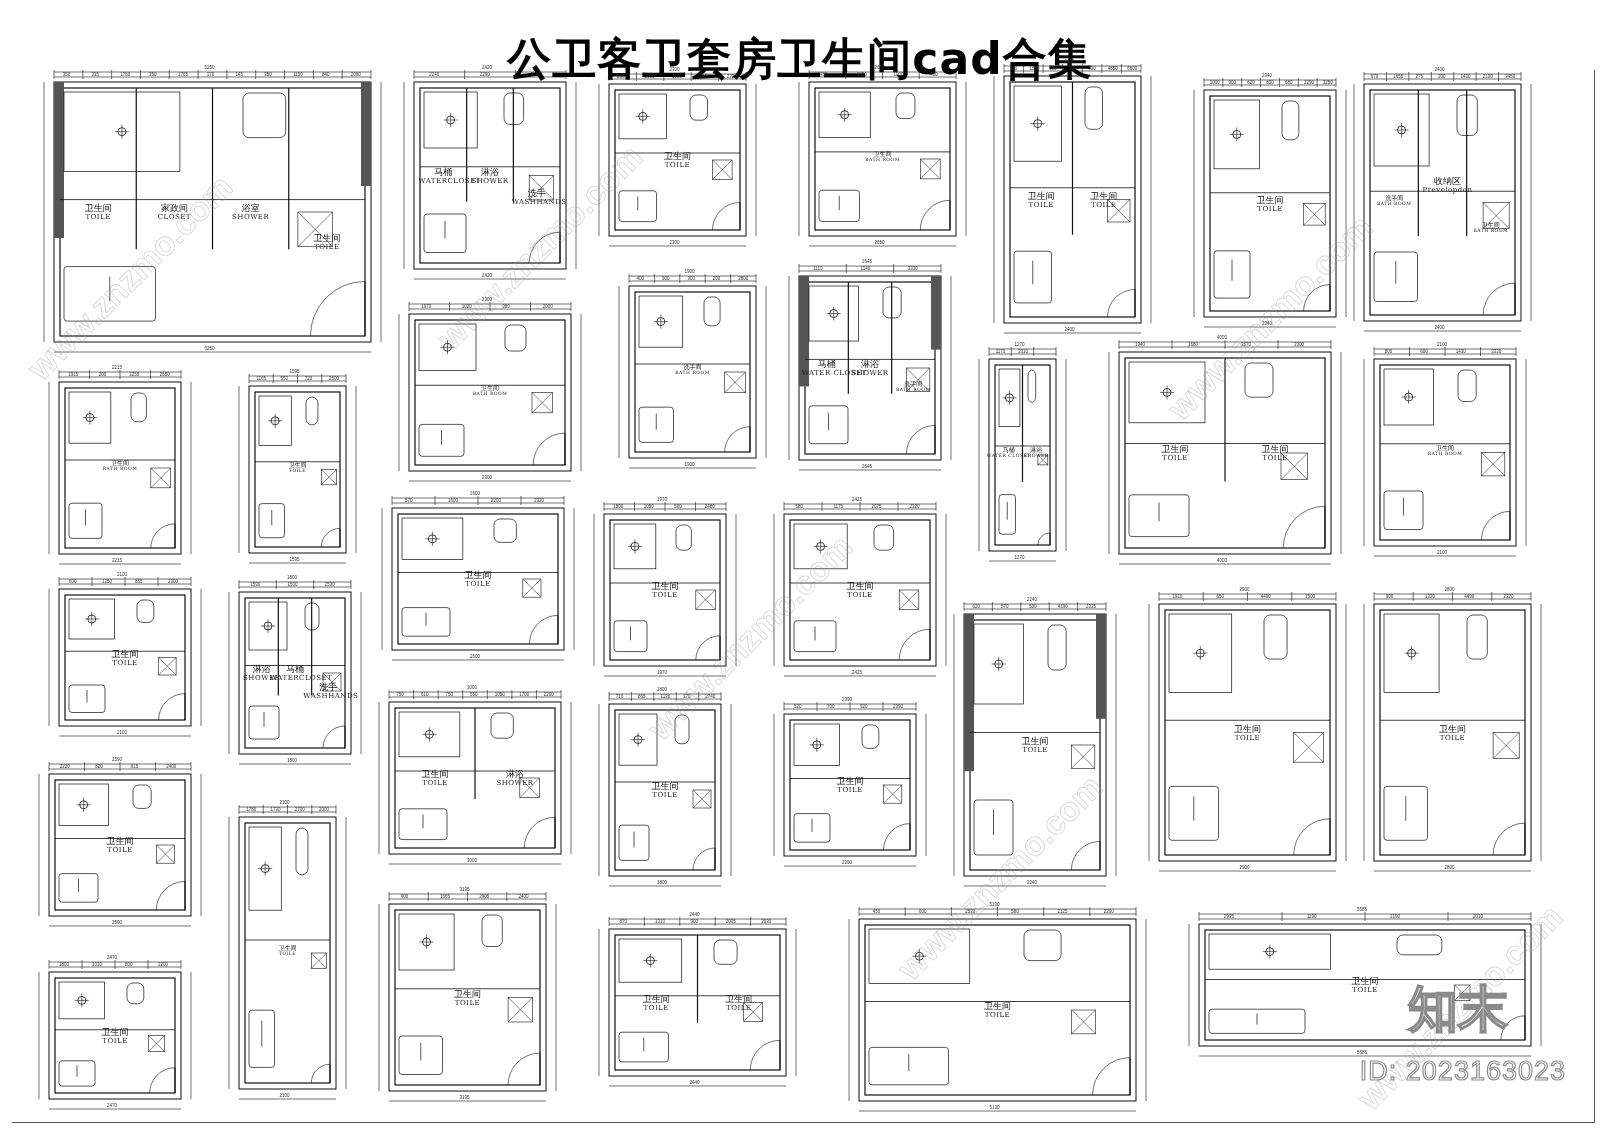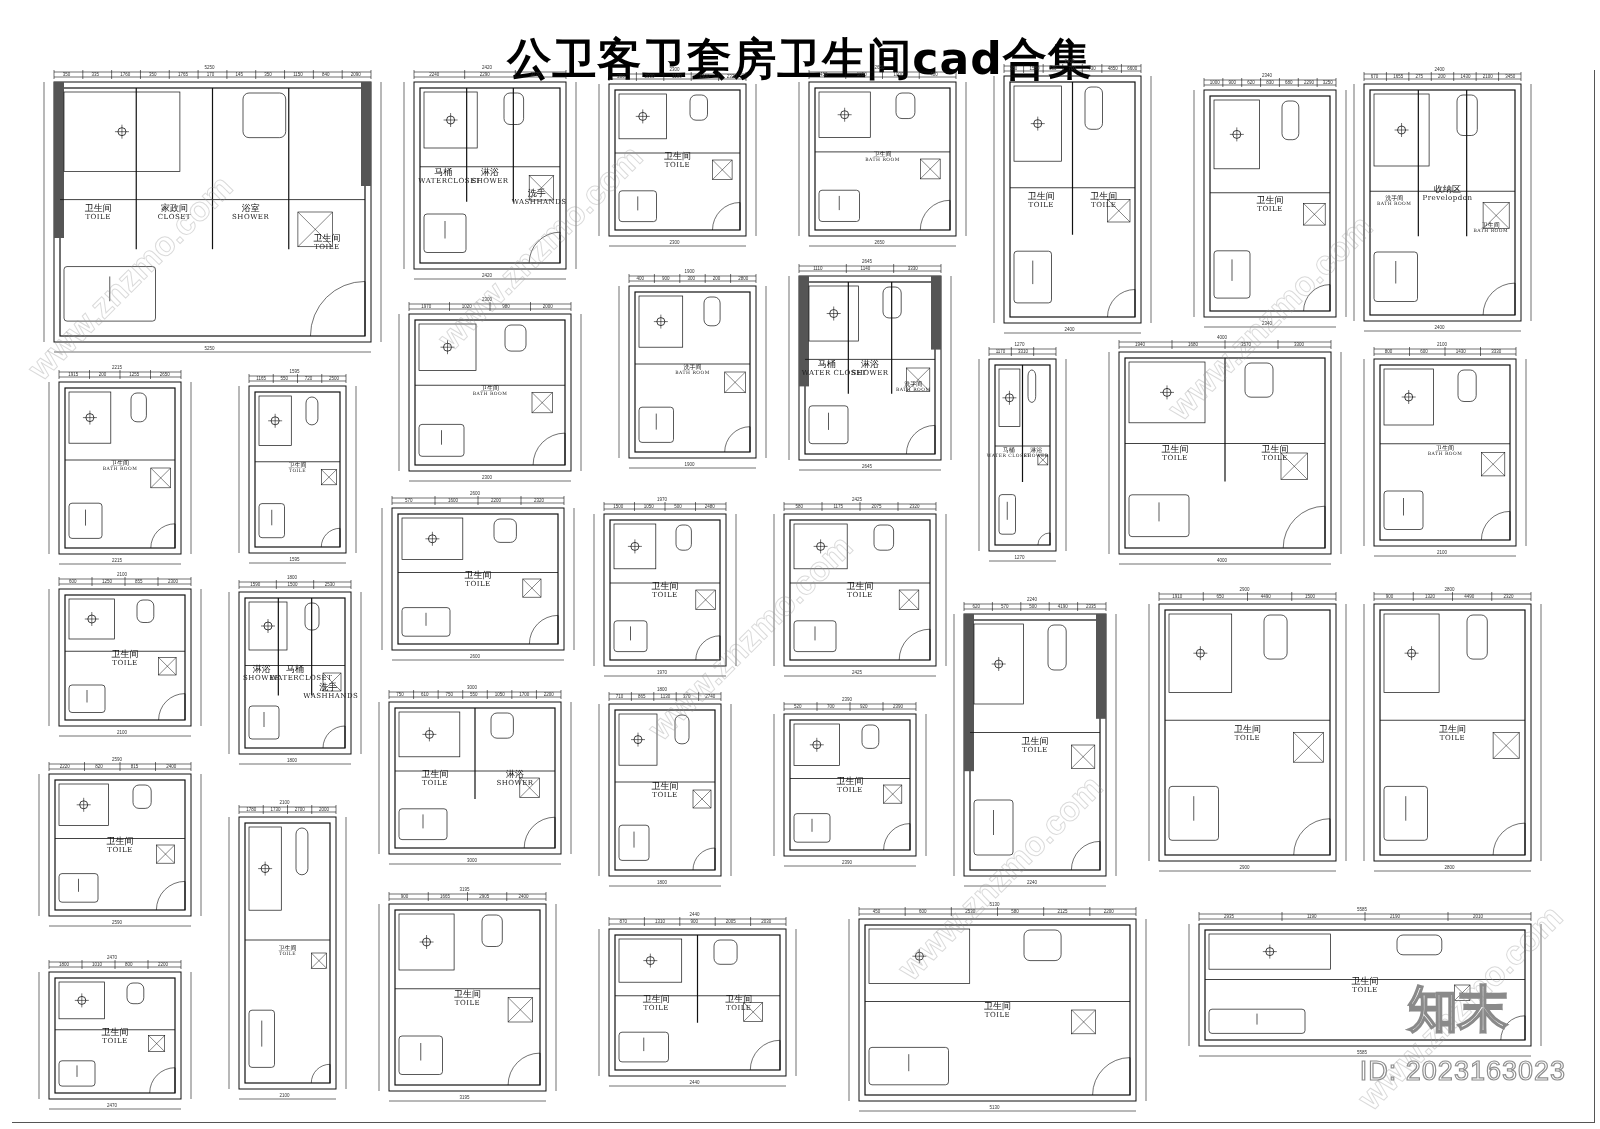--- a/index.html
+++ b/index.html
@@ -348,21 +348,21 @@
         <path d="M 165 213.1 A 31.9 31.9 0 0 0 133.1 245" fill="none" stroke="#111111" stroke-width="0.6"></path>
         <line x1="165" y1="245" x2="165" y2="213.1" stroke="#111111" stroke-width="0.9"></line>
         <rect x="133.10000000000002" y="132.5" width="26.099999999999998" height="26.099999999999998" fill="none" stroke="#111111" stroke-width="0.6"></rect>
         <line x1="133.10000000000002" y1="132.5" x2="159.20000000000002" y2="158.6" stroke="#111111" stroke-width="0.5"></line>
         <line x1="159.20000000000002" y1="132.5" x2="133.10000000000002" y2="158.6" stroke="#111111" stroke-width="0.5"></line>
       </svg>
       <div class="lbl sm" style="left: 19.1667px; width: 50px; top: 124.5px;">
         <span class="cn">洗手间</span>
         <span class="en">BATH ROOM</span>
       </div>
-      <div class="lbl" style="left: 67.5px; width: 60px; top: 115px;">
+      <div class="lbl" style="left: 67.5px; width: 60px; top: 107px;">
         <span class="cn">收纳区</span>
         <span class="en">Prevelopdon</span>
       </div>
       <div class="lbl sm" style="left: 115.833px; width: 50px; top: 151.5px;">
         <span class="cn">卫生间</span>
         <span class="en">BATH ROOM</span>
       </div>
       <div class="dim" style="left: 84.5px; top: -3px;">2400</div>
       <div class="dim" style="left: 84.5px; top: 255px;">2400</div>
       <div class="dim" style="left: 20.7286px; top: 4px;">670</div>

